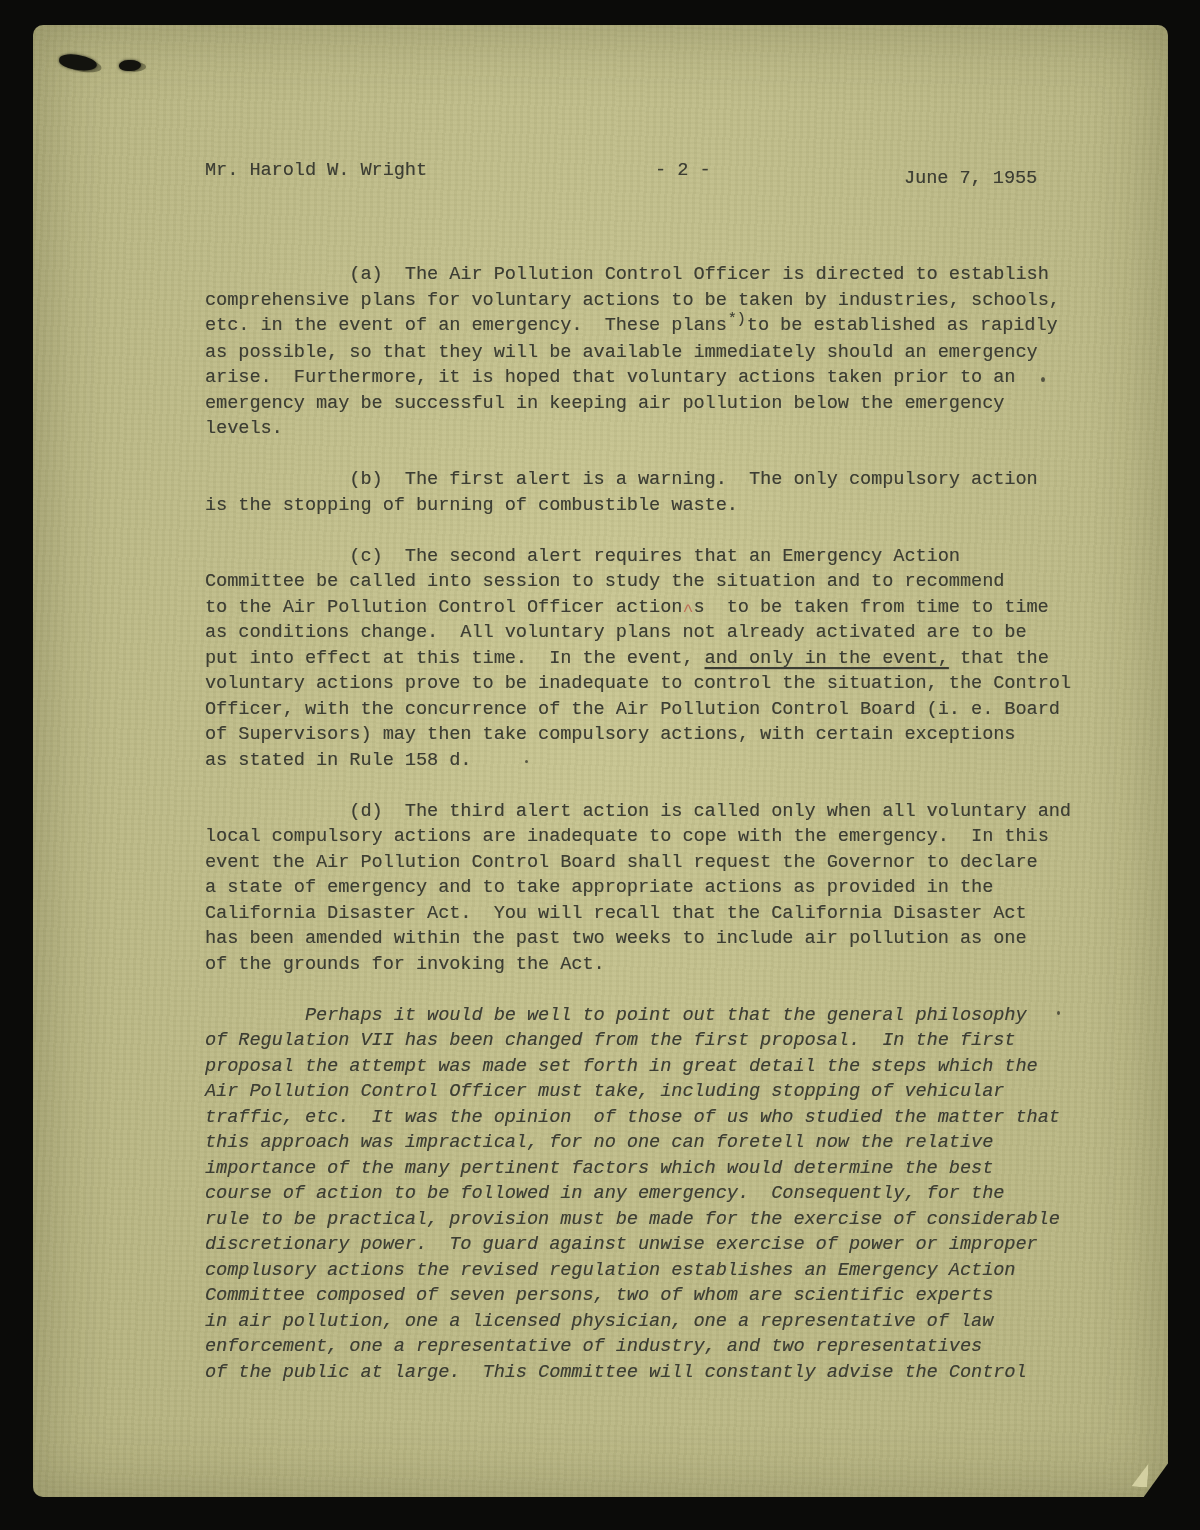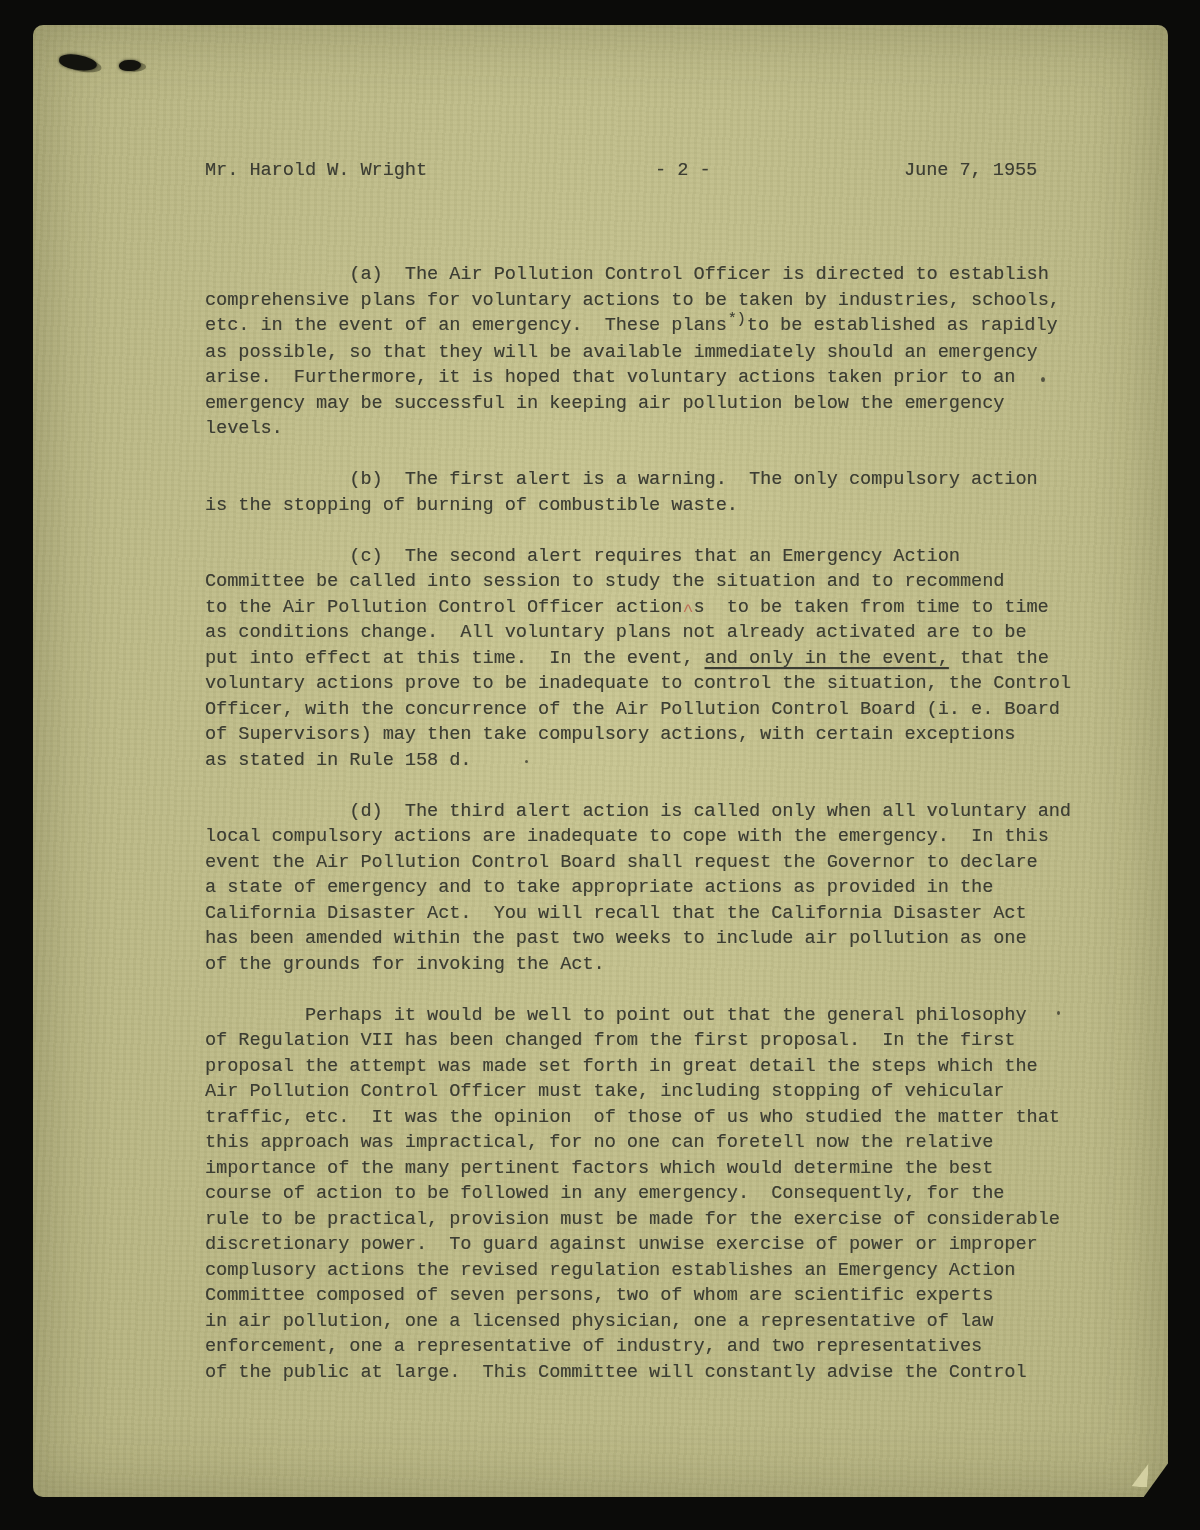--- a/index.html
+++ b/index.html
@@ -31,26 +31,26 @@
     text-shadow:0.3px 0.4px 0.5px rgba(56,57,48,0.45);
   }
   .header-line{
     position:relative;
     height:26px;
     margin-bottom:78px;
     white-space:pre;
   }
   .header-recipient{position:absolute; left:0; top:0;}
   .header-pagenum{position:absolute; left:450px; top:0;}
-  .header-date{position:absolute; left:699px; top:0;}
+  .header-date{position:absolute; left:699px; top:8px;}
   .para{
     white-space:pre-wrap;
     margin:0 0 25.5px 0;
   }
-  .para.last{margin-bottom:0;}
+  .para.last{margin-bottom:0;font-style:italic;}
   .underlined{
     text-decoration:underline;
     text-decoration-thickness:1.5px;
     text-underline-offset:4px;
     text-align:right;
   }
   .insert-mark{
     display:inline-block;
     font-size:15px;
     transform:translateY(-7px);

